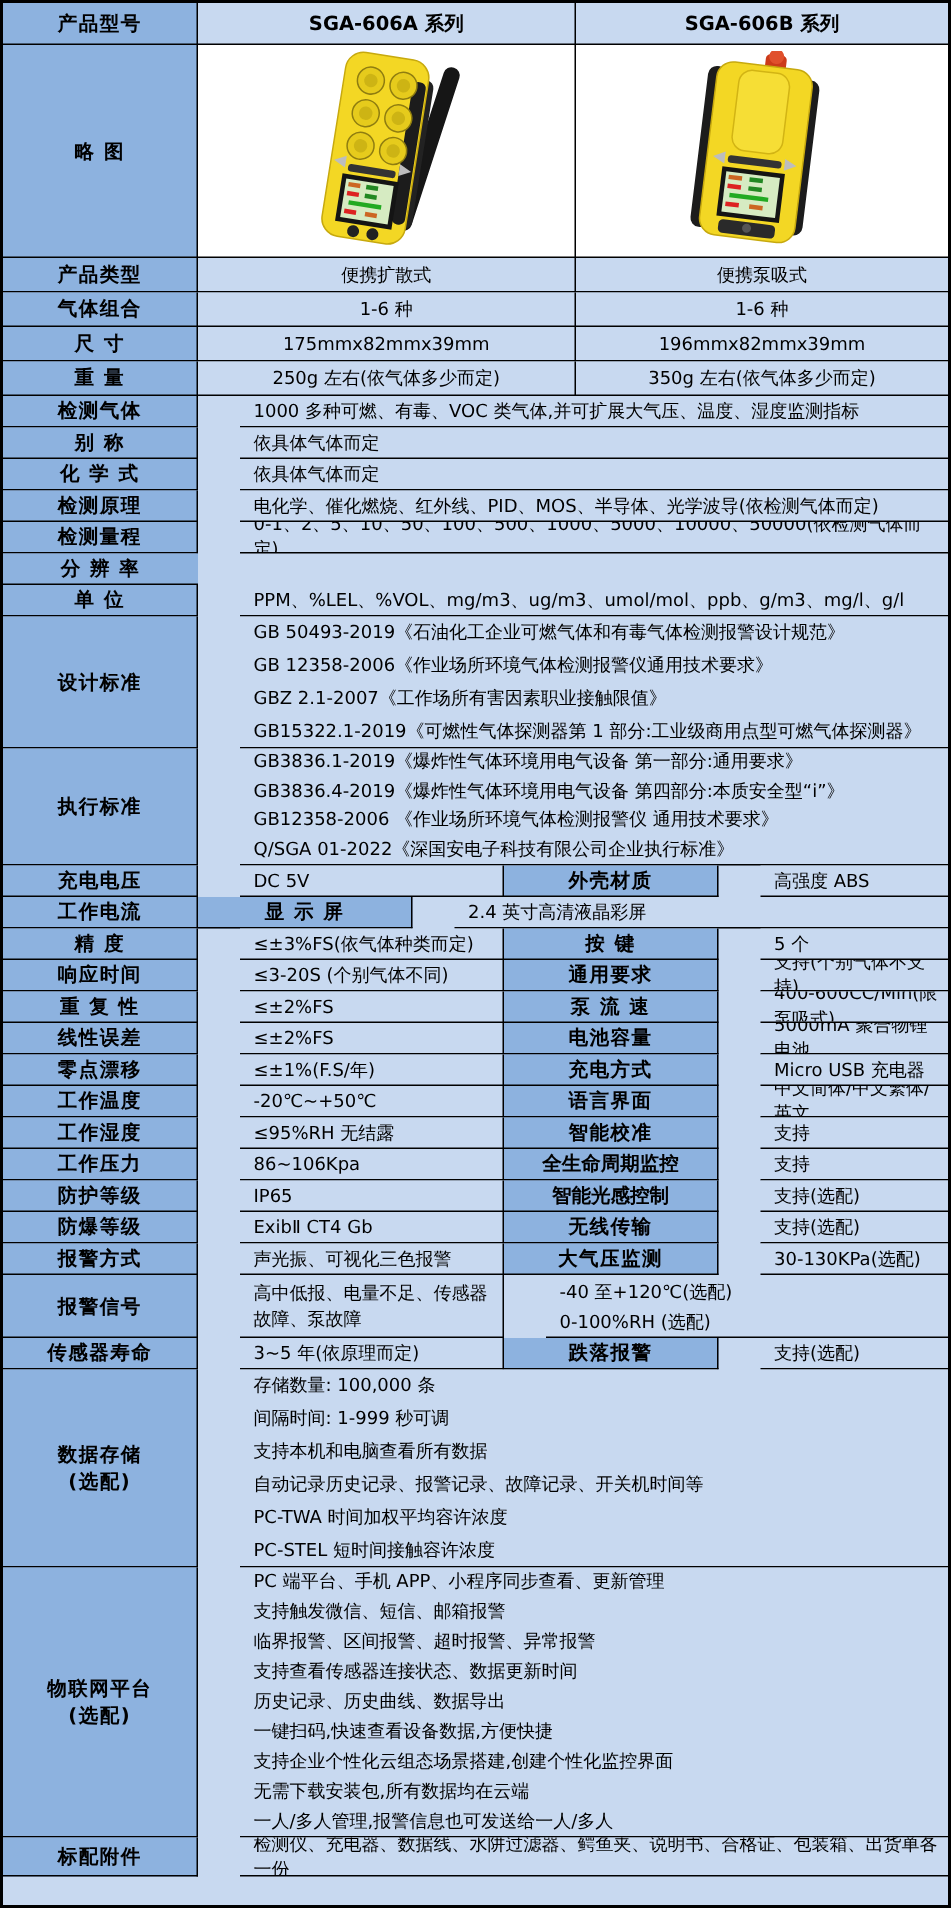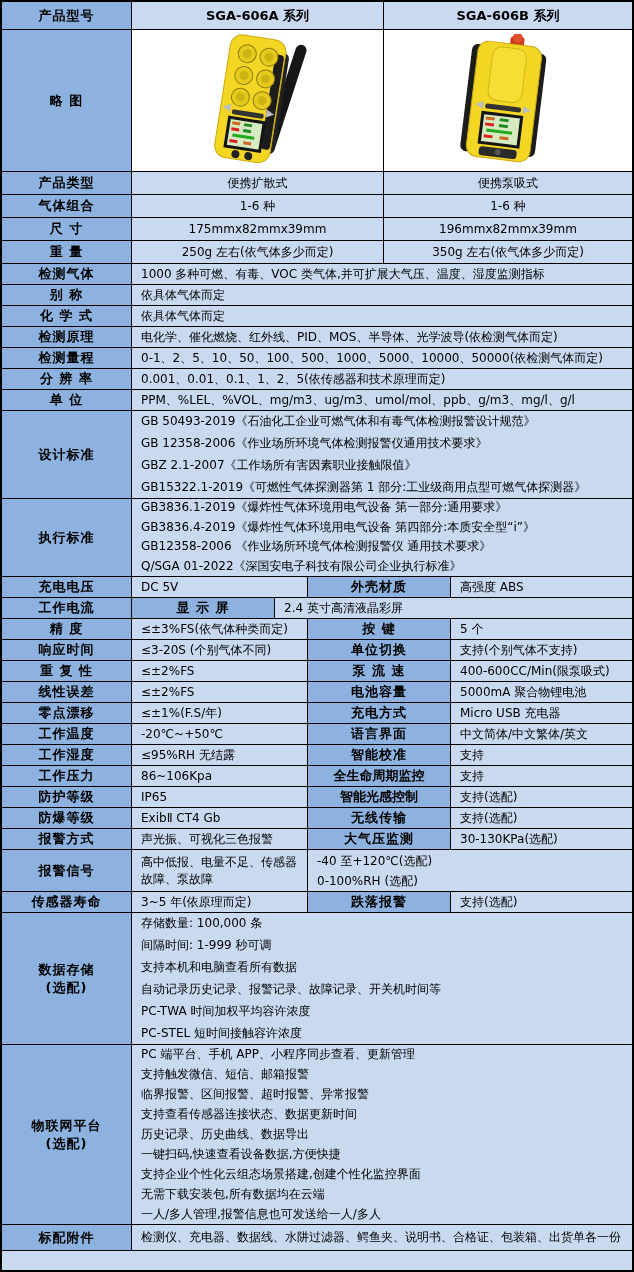--- a/index.html
+++ b/index.html
@@ -4,21 +4,21 @@
 <style>
   html,body{margin:0;padding:0;background:#fff;}
   body{font-family:"DejaVu Sans","Liberation Sans",sans-serif;color:#000;}
   .tbl{width:634px;height:1272px;border:2px solid #000;box-sizing:border-box;background:#C8D9F0;}
   .r{display:flex;box-sizing:border-box;}
   .cell{box-sizing:border-box;border-right:1px solid #000;border-bottom:1px solid #000;overflow:hidden;}
   .r .cell:last-child{border-right:none;}
   .lbl{background:#8DB2DF;font-weight:bold;font-size:13px;display:flex;flex-direction:column;align-items:center;justify-content:center;text-align:center;letter-spacing:1px;}
   .val{background:#C8D9F0;font-size:12px;display:flex;align-items:center;}
   .val.center{justify-content:center;}
-  .val.left{padding-left:9px;padding-right:4px;}
+  .val.left{padding-left:9px;padding-right:4px;margin-left:28px;}
   .val.bold{font-weight:bold;font-size:13px;}
   .img{background:#fff;display:flex;align-items:center;justify-content:center;}
   .lines{flex-direction:column;align-items:flex-start;justify-content:flex-end;}
   .lines div{white-space:nowrap;}
   .lh22 div{line-height:22px;}
   .lh19 div{line-height:19.5px;}
   .lh20 div{line-height:20px;}
   .w1{width:130px;flex:0 0 130px;}
   .wa{width:252px;flex:0 0 252px;}
   .wb{flex:1;}
@@ -144,21 +144,20 @@
   <div class="r" style="height:21px">
     <div class="cell lbl w1">检测原理</div>
     <div class="cell val left wfull">电化学、催化燃烧、红外线、PID、MOS、半导体、光学波导(依检测气体而定)</div>
   </div>
   <div class="r" style="height:21px">
     <div class="cell lbl w1">检测量程</div>
     <div class="cell val left wfull">0-1、2、5、10、50、100、500、1000、5000、10000、50000(依检测气体而定)</div>
   </div>
   <div class="r" style="height:21px">
     <div class="cell lbl w1">分 辨 率</div>
-    <div class="cell val left wfull">0.001、0.01、0.1、1、2、5(依传感器和技术原理而定)</div>
   </div>
   <div class="r" style="height:21px">
     <div class="cell lbl w1">单  位</div>
     <div class="cell val left wfull">PPM、%LEL、%VOL、mg/m3、ug/m3、umol/mol、ppb、g/m3、mg/l、g/l</div>
   </div>
 
   <div class="r" style="height:88px">
     <div class="cell lbl w1">设计标准</div>
     <div class="cell val left lines lh22 wfull">
       <div>GB 50493-2019《石油化工企业可燃气体和有毒气体检测报警设计规范》</div>
@@ -192,21 +191,21 @@
   </div>
   <div class="r" style="height:21px">
     <div class="cell lbl w1">精  度</div>
     <div class="cell val left wv1">≤±3%FS(依气体种类而定)</div>
     <div class="cell lbl wl2">按  键</div>
     <div class="cell val left wv2">5 个</div>
   </div>
   <div class="r" style="height:21px">
     <div class="cell lbl w1">响应时间</div>
     <div class="cell val left wv1">≤3-20S (个别气体不同)</div>
-    <div class="cell lbl wl2">单位切换</div>
+    <div class="cell lbl wl2">通用要求</div>
     <div class="cell val left wv2">支持(个别气体不支持)</div>
   </div>
   <div class="r" style="height:21px">
     <div class="cell lbl w1">重 复 性</div>
     <div class="cell val left wv1">≤±2%FS</div>
     <div class="cell lbl wl2">泵 流 速</div>
     <div class="cell val left wv2">400-600CC/Min(限泵吸式)</div>
   </div>
   <div class="r" style="height:21px">
     <div class="cell lbl w1">线性误差</div>

